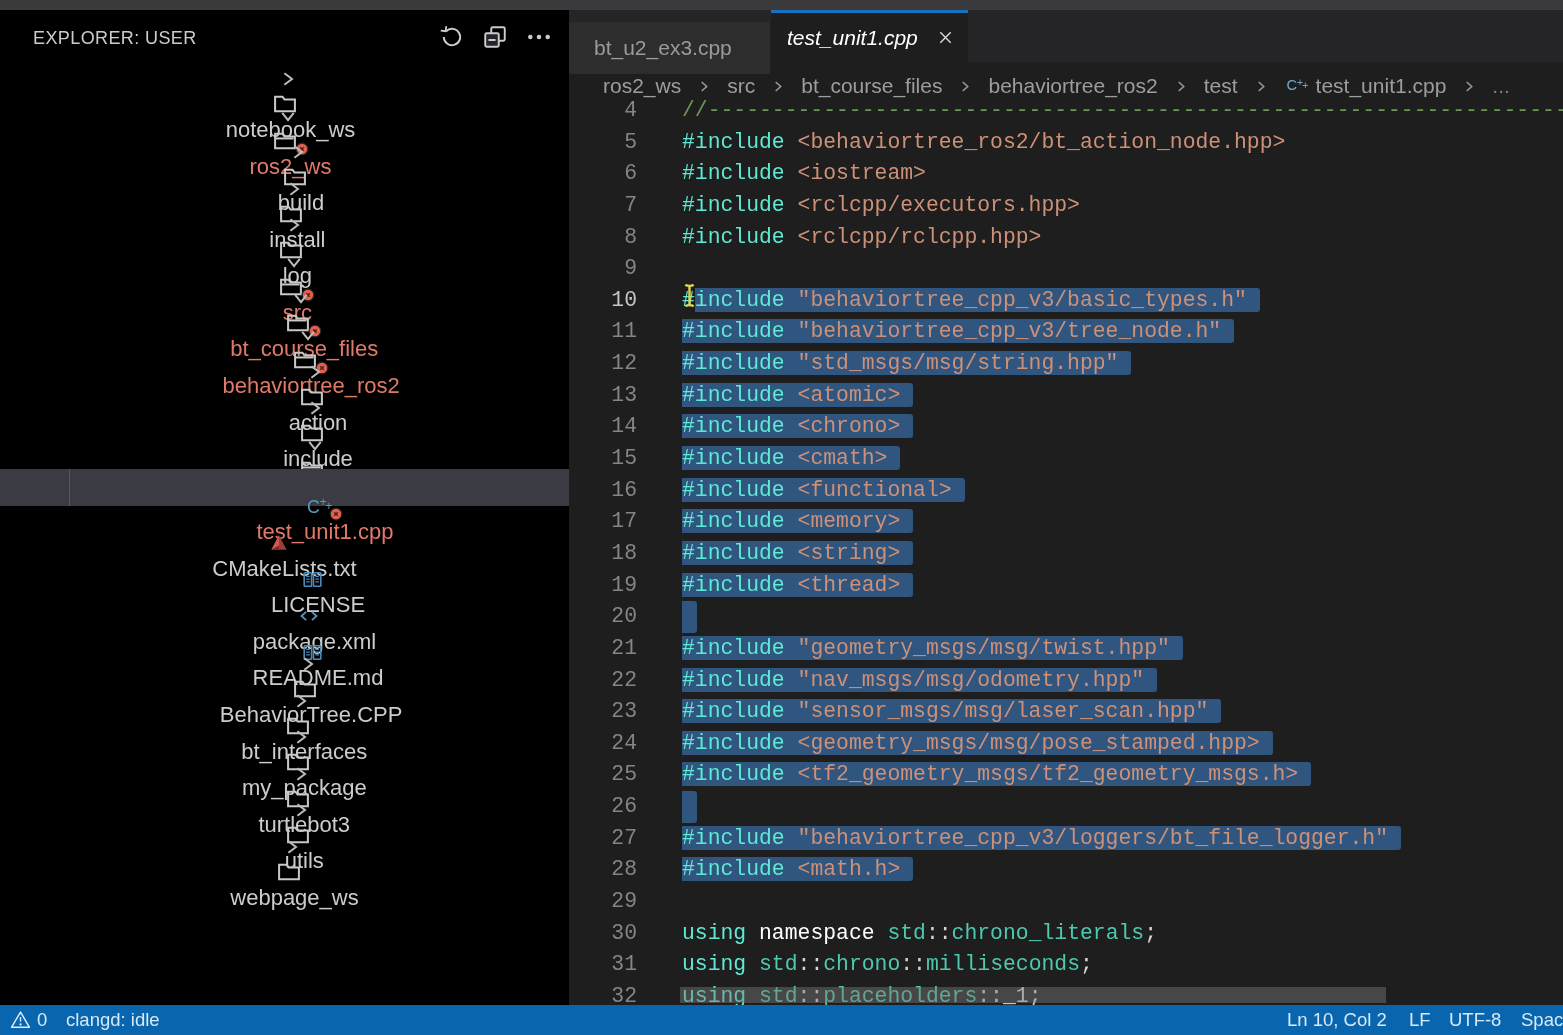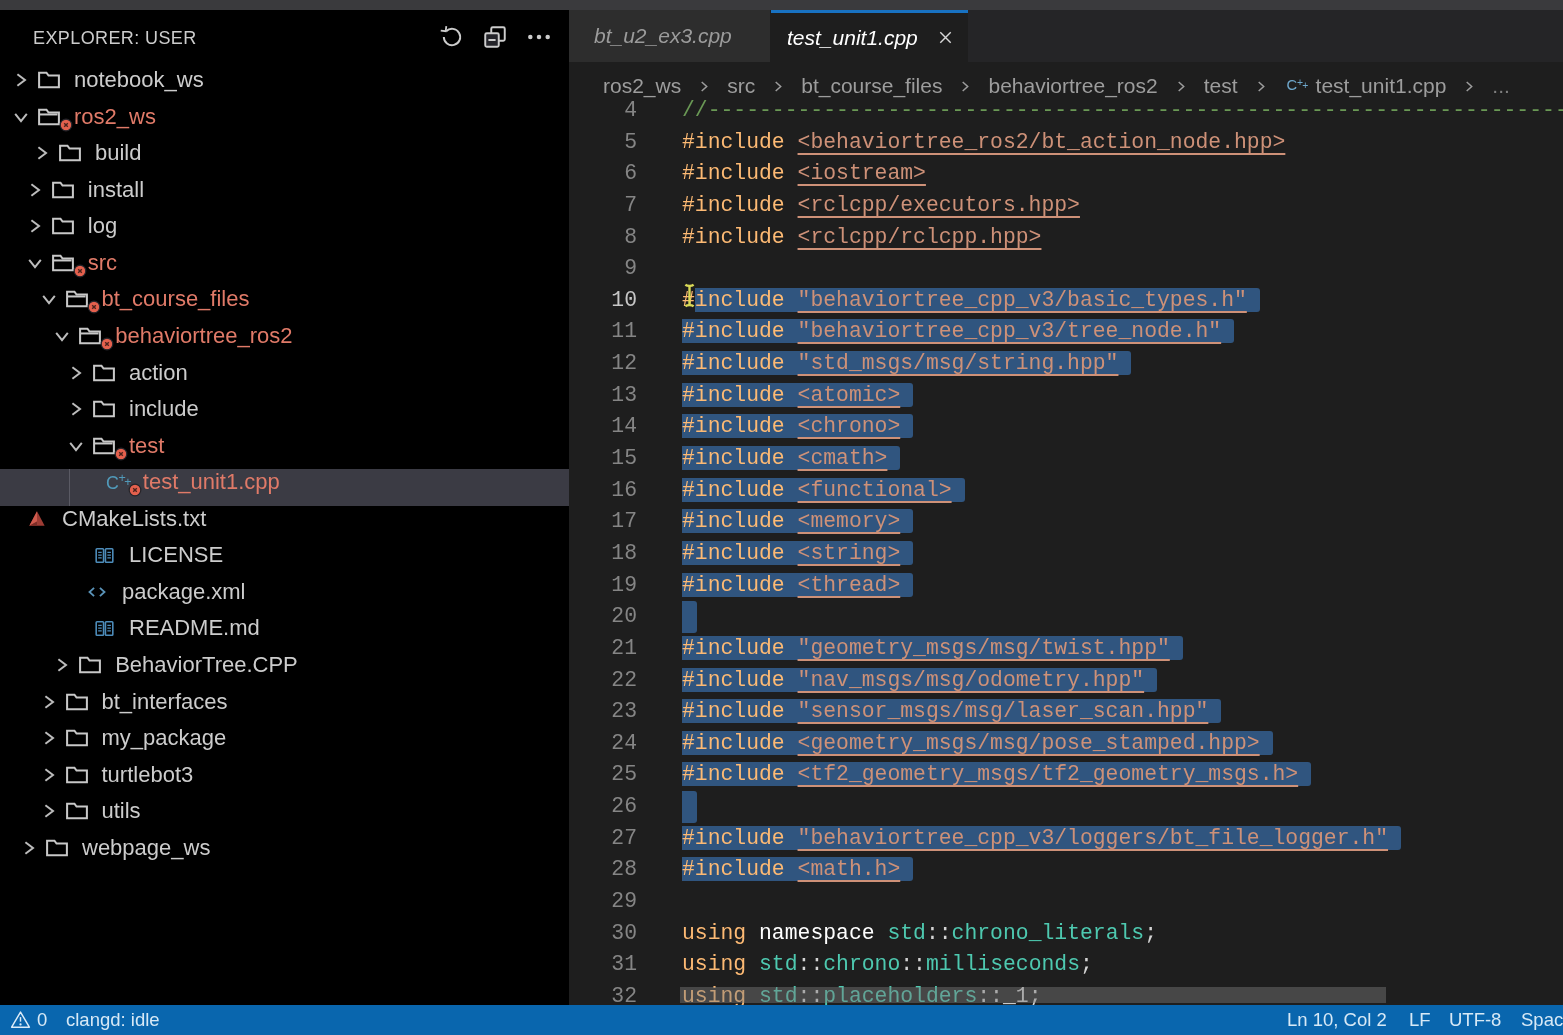--- a/index.html
+++ b/index.html
@@ -5,41 +5,41 @@
   * { margin:0; padding:0; box-sizing:border-box; }
   html,body { width:1563px; height:1035px; overflow:hidden; background:#1e1e1e;
     font-family:"Liberation Sans", sans-serif; }
   .abs { position:absolute; }
   #topstrip { left:0; top:0; width:1563px; height:10px; background:#3a3a3d; }
   #sidebar { left:0; top:10px; width:569px; height:995px; background:#000000; overflow:hidden; }
   #sbhead { position:absolute; left:0; top:0; width:569px; height:56px; }
   #sbtitle { position:absolute; left:33px; top:18px; font-size:18px; color:#cccccc; letter-spacing:0.4px; }
   .hicon { position:absolute; top:15px; width:24px; height:24px; }
   #tree { position:absolute; left:0; top:57px; width:569px; }
-  .row { position:relative; height:36.57px; display:flex; align-items:flex-start; color:#cccccc; font-size:22px; white-space:nowrap; }
+  .row { position:relative; height:36.57px; display:flex; align-items:center; color:#cccccc; font-size:22px; white-space:nowrap;flex-direction:column; }
   .row .tw { width:24px; height:26px; flex:0 0 24px; display:flex; align-items:center; justify-content:flex-start; }
   .row .ic { width:26px; height:26px; flex:0 0 26px; display:flex; align-items:center; justify-content:center; position:relative; margin-right:12px; }
   .mod { color:#e07a68; }
   .selrow { background:#3b3b44; }
   #tabbar { left:569px; top:10px; width:994px; height:52px; background:#252527; }
-  .tab1 { position:absolute; left:0; top:0; width:202px; height:52px; background:#2d2d2d; color:#9b9b9b;
-     font-size:21px; display:flex; align-items:center; padding-left:25px; border-right:1px solid #1e1e1e;font-style:italic; }
+  .tab1 { position:absolute; left:0; top:12px; width:202px; height:52px; background:#2d2d2d; color:#9b9b9b;
+     font-size:21px; display:flex; align-items:center; padding-left:25px; border-right:1px solid #1e1e1e; }
   .tab2 { position:absolute; left:202px; top:0; width:197px; height:52px; background:#1e1e1e; color:#ffffff;
      font-size:21px; font-style:italic; display:flex; align-items:center; padding-left:16px; border-top:3px solid #1872c2; }
   #bcrumb { left:569px; top:67px; width:994px; height:38px; background:transparent; z-index:5; display:flex; align-items:center;
      color:#9d9d9d; font-size:21px; padding-left:34px; white-space:nowrap; }
   .bsep { display:inline-block; margin:0 16px; }
   #editor { left:569px; top:95px; width:994px; height:910px; background:#1e1e1e; overflow:hidden; }
   #gutter { position:absolute; left:0; top:0; width:68px; text-align:right;
      font-family:"Liberation Mono", monospace; font-size:21.4px; line-height:31.64px; color:#858585; }
   #code { position:absolute; left:113px; top:0; font-family:"Liberation Mono", monospace; font-size:21.4px;
      line-height:31.64px; color:#d4d4d4; white-space:pre; }
-  .p { color:#fdba74; } .s { color:#ce9178; } .c { color:#6a9955; }
+  .p { color:#5eead4; } .s { color:#ce9178; } .c { color:#6a9955; }
   .k { color:#ffffff; } .t { color:#4ec9b0; }
-  .u { text-decoration:underline; text-underline-offset:5px; text-decoration-thickness:2px; }
+  .u { text-underline-offset:5px; text-decoration-thickness:2px; }
   .sel { background:#30557f; }
   .pad { padding-right:13px; border-radius:0 3px 3px 0; }
   .eb { display:inline-block; width:15px; height:31.64px; vertical-align:top; border-radius:0 3px 3px 0; }
   #hscroll { position:absolute; left:111px; top:892px; width:706px; height:16px; background:rgba(121,121,121,0.45); }
   #status { left:0; top:1005px; width:1563px; height:30px; background:#0966ae; color:#d7e9f6; font-size:18.5px; }
   .st { position:absolute; top:4px; }
 </style>
 </head>
 <body>
 <div class="abs" id="topstrip"></div>

